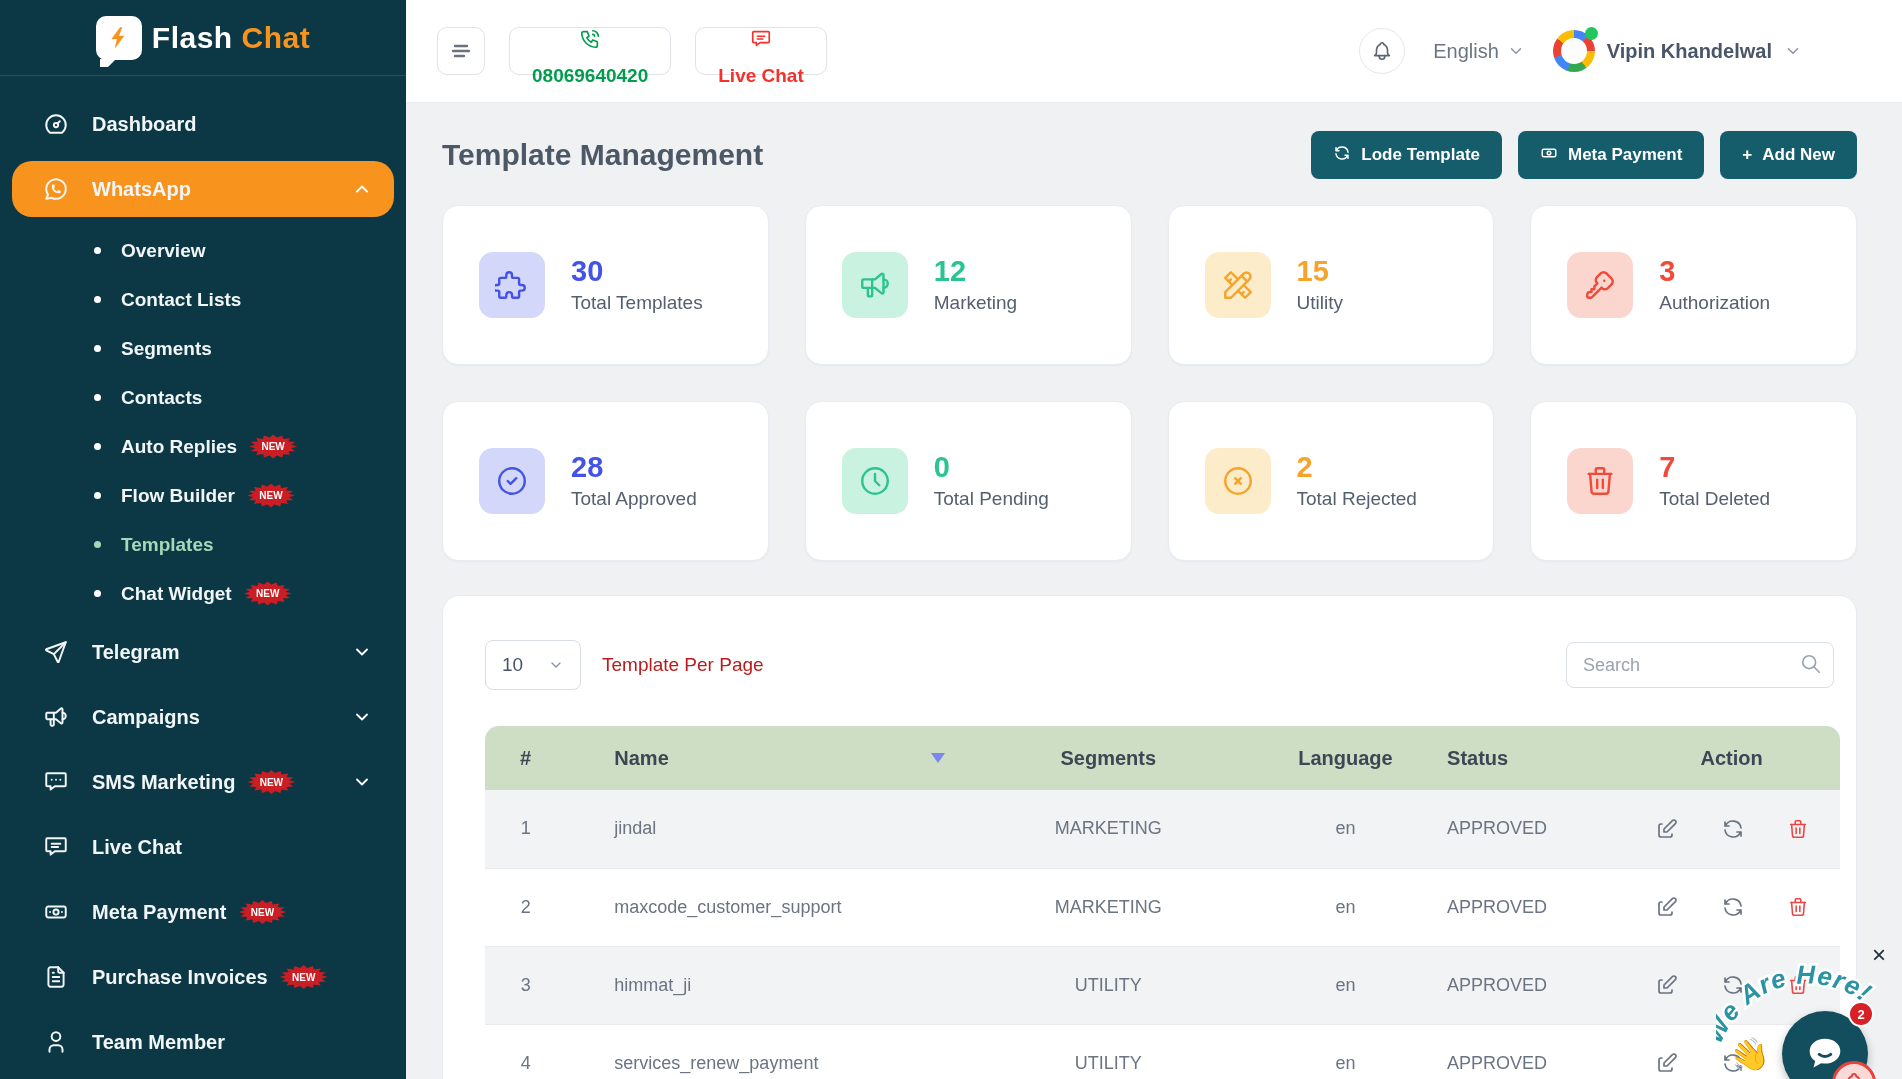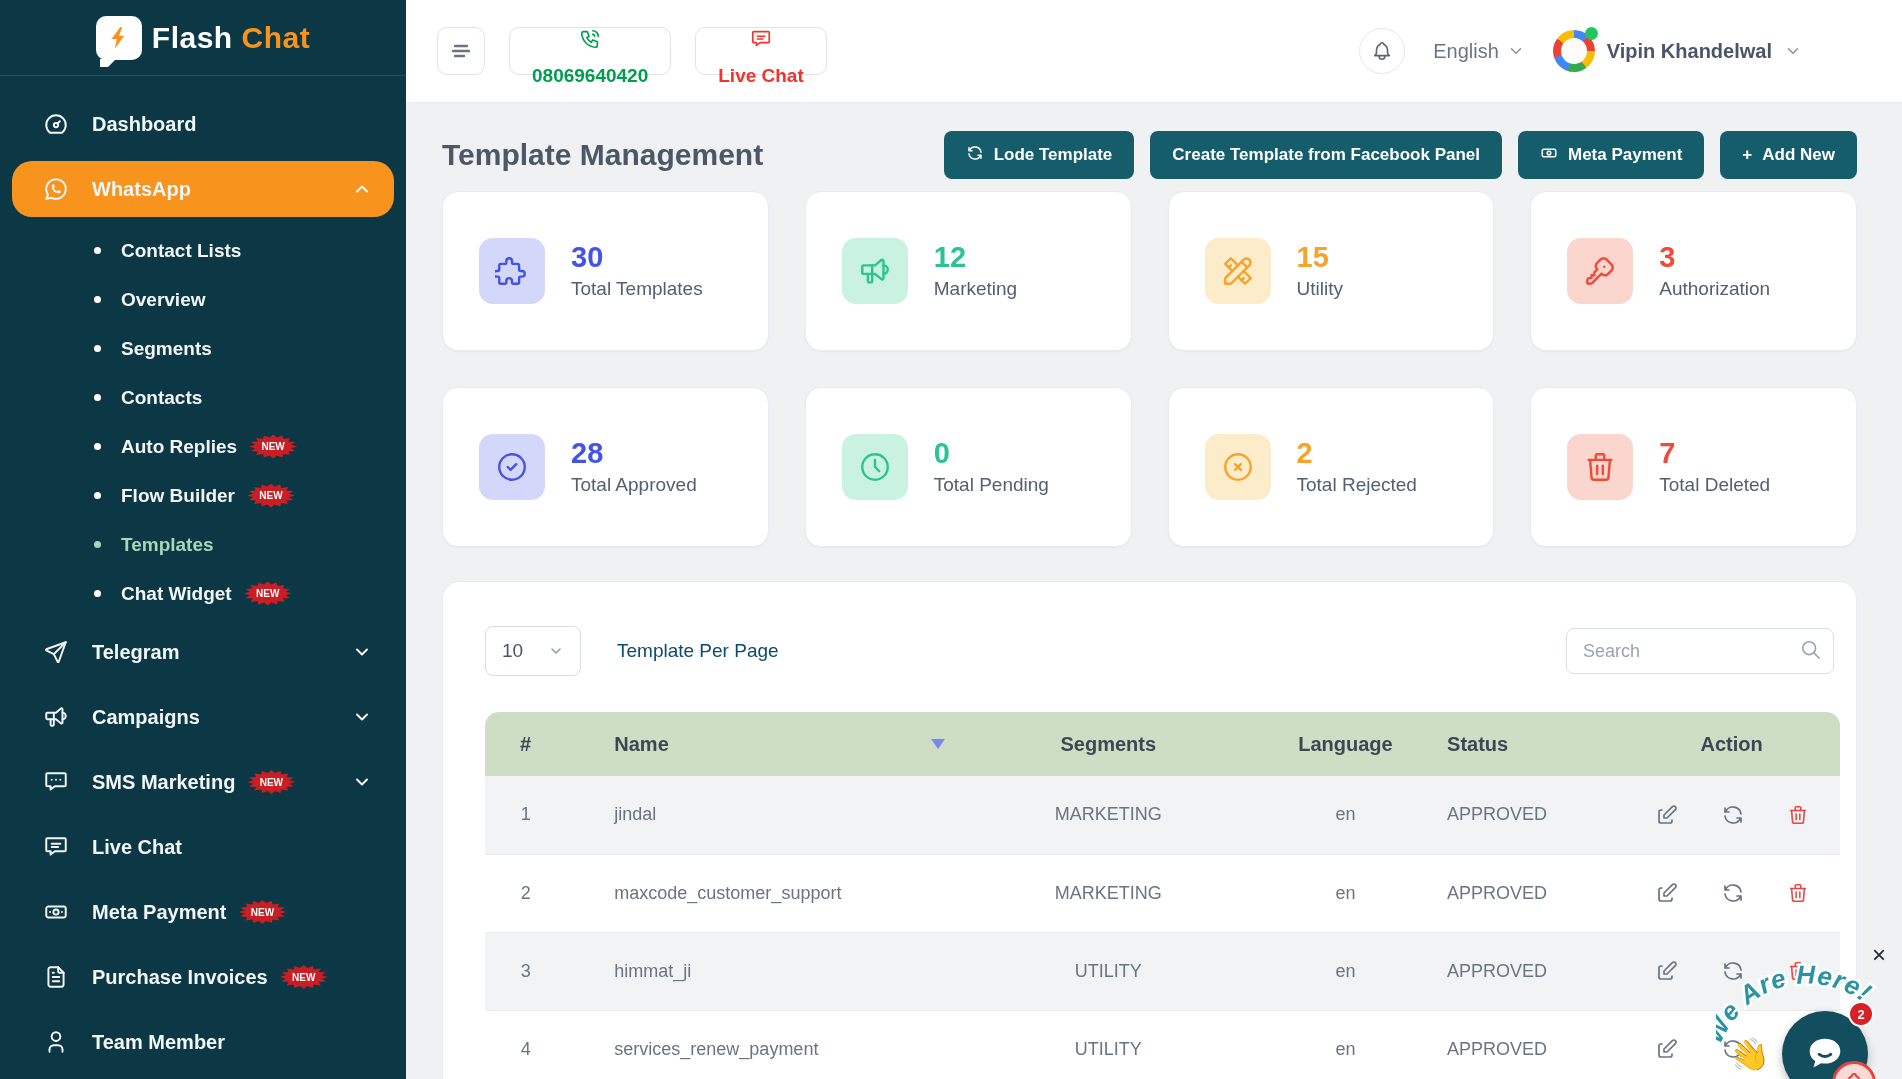--- a/index.html
+++ b/index.html
@@ -39,41 +39,41 @@
   .bell-btn { width:46px; height:46px; border:1px solid #e4e7eb; border-radius:50%; background:#fff; display:flex; align-items:center; justify-content:center; color:#5b6574; cursor:pointer; }
   .lang { display:flex; align-items:center; gap:8px; color:#6b7684; font-size:20px; cursor:pointer; }
   .user { display:flex; align-items:center; gap:12px; cursor:pointer; }
   .avatar { width:42px; height:42px; border-radius:50%; position:relative; background:conic-gradient(#4285f4 0 12%,#ea4335 12% 25%,#fbbc05 25% 40%,#34a853 40% 55%,#4285f4 55% 70%,#ea4335 70% 85%,#fbbc05 85% 100%); }
   .avatar:after { content:""; position:absolute; inset:8px; background:#fdfdfd; border-radius:50%; }
   .online-dot { position:absolute; top:-3px; right:-3px; width:13px; height:13px; background:#22c55e; border-radius:50%; z-index:2; }
   .user-name { font-size:20px; font-weight:600; color:#4a5568; }
   .chev-gray { color:#8a94a4; display:flex; }
 
   .content { flex:1; background:#eff1f3; padding:28px 45px 0 36px; overflow:hidden; }
-  .title-row { display:flex; align-items:center; justify-content:space-between; margin-bottom:12px; }
+  .title-row { display:flex; align-items:center; justify-content:space-between; margin-bottom:26px; }
   .page-title { font-size:30px; font-weight:bold; color:#4c5866; }
   .title-actions { display:flex; gap:16px; }
   .teal-btn { background:#155d6b; color:#fff; border:none; height:48px; border-radius:8px; padding:0 22px; font-size:17px; font-weight:600; font-family:inherit; display:flex; align-items:center; gap:10px; cursor:pointer; }
 
   .stats-grid { display:grid; grid-template-columns:repeat(4,1fr); gap:36px; margin-bottom:34px; }
   .stat-card { background:#fff; border:1px solid #e8ebf2; border-radius:16px; height:160px; display:flex; align-items:center; padding:0 36px; gap:26px; box-shadow:0 1px 2px rgba(25,40,60,.04); }
   .stat-icon { width:66px; height:66px; border-radius:14px; display:flex; align-items:center; justify-content:center; flex-shrink:0; }
   .stat-icon svg { width:34px; height:34px; }
   .stat-num { font-size:29px; font-weight:bold; line-height:1.1; }
   .stat-label { font-size:19px; color:#54606f; margin-top:4px; }
   .c-indigo { color:#4353e8; } .bg-indigo { background:#d3d7f9; }
   .c-green { color:#2bc48f; } .bg-green { background:#c9f2e0; }
   .c-amber { color:#f6a32a; } .bg-amber { background:#fcecca; }
   .c-red   { color:#f04a3a; } .bg-red   { background:#fbd6cf; }
 
   
   .table-card { background:#fff; border:1px solid #e8ebf2; border-radius:18px 18px 0 0; padding:44px 16px 0 42px; height:520px; }
   .table-controls { display:flex; align-items:center; margin-bottom:36px; padding-right:6px; }
   .page-size { width:96px; height:50px; border:1px solid #d8dce3; border-radius:8px; display:flex; align-items:center; justify-content:space-between; padding:0 16px; font-size:19px; color:#475569; cursor:pointer; background:#fff; }
-  .page-size-label { margin-left:36px; font-size:19px; color:#0c4a6e; }
+  .page-size-label { margin-left:21px; font-size:19px; color:#b91c1c; }
   .search-wrap { margin-left:auto; position:relative; }
   .search-wrap input { width:268px; height:46px; border:1px solid #dbe0e6; border-radius:8px; padding:0 42px 0 16px; font-size:18px; color:#475569; font-family:inherit; outline:none; background:#fff; }
   .search-wrap input::placeholder { color:#9aa3af; }
   .search-icon { position:absolute; right:12px; top:11px; color:#9aa3af; }
 
   table { width:100%; border-collapse:collapse; }
   thead th { background:#cedec4; height:64px; font-size:20px; font-weight:600; color:#3d4654; text-align:left; }
   thead th:first-child { border-radius:14px 0 0 0; }
   thead th:last-child { border-radius:0 14px 0 0; }
   col.c-hash{width:6%;} col.c-name{width:30%;} col.c-cat{width:20%;} col.c-lang{width:15%;} col.c-status{width:13%;} col.c-action{width:16%;}
@@ -131,25 +131,25 @@
         <span class="nav-label">WhatsApp</span>
         <span class="chev">
             <svg width="20" height="20" viewBox="0 0 24 24" fill="none" stroke="currentColor" stroke-width="2.2" stroke-linecap="round" stroke-linejoin="round">
               <path d="M6 15l6 -6l6 6"></path>
             </svg>
           </span>
       </div>
       <div class="sub-list">
         <div class="sub-item">
             <span class="bullet"></span>
+            <span class="sub-label">Overview</span>
+          </div>
+        <div class="sub-item">
+            <span class="bullet"></span>
             <span class="sub-label">Contact Lists</span>
-          </div>
-        <div class="sub-item">
-            <span class="bullet"></span>
-            <span class="sub-label">Overview</span>
           </div>
         <div class="sub-item">
             <span class="bullet"></span>
             <span class="sub-label">Segments</span>
           </div>
         <div class="sub-item">
             <span class="bullet"></span>
             <span class="sub-label">Contacts</span>
           </div>
         <div class="sub-item">
@@ -324,23 +324,20 @@
 
       <div class="title-row">
         <h1 class="page-title">Template Management</h1>
         <div class="title-actions">
           <button class="teal-btn">
             <span><svg width="18" height="18" viewBox="0 0 24 24" fill="none" stroke="currentColor" stroke-width="2" stroke-linecap="round" stroke-linejoin="round">
                   <path d="M20 11a8.1 8.1 0 0 0 -15.5 -2m-.5 -4v4h4"></path>
                   <path d="M4 13a8.1 8.1 0 0 0 15.5 2m.5 4v-4h-4"></path>
                 </svg></span>
             <span>Lode Template</span>
-          </button>
-          <button class="teal-btn">
-            <span>Create Template from Facebook Panel</span>
           </button>
           <button class="teal-btn">
             <span><svg width="18" height="18" viewBox="0 0 24 24" fill="none" stroke="currentColor" stroke-width="2" stroke-linecap="round" stroke-linejoin="round">
                   <rect x="3" y="7" width="18" height="10" rx="2"></rect>
                   <circle cx="12" cy="12" r="2.4"></circle>
                 </svg></span>
             <span>Meta Payment</span>
           </button>
           <button class="teal-btn">
             <span>+</span>

